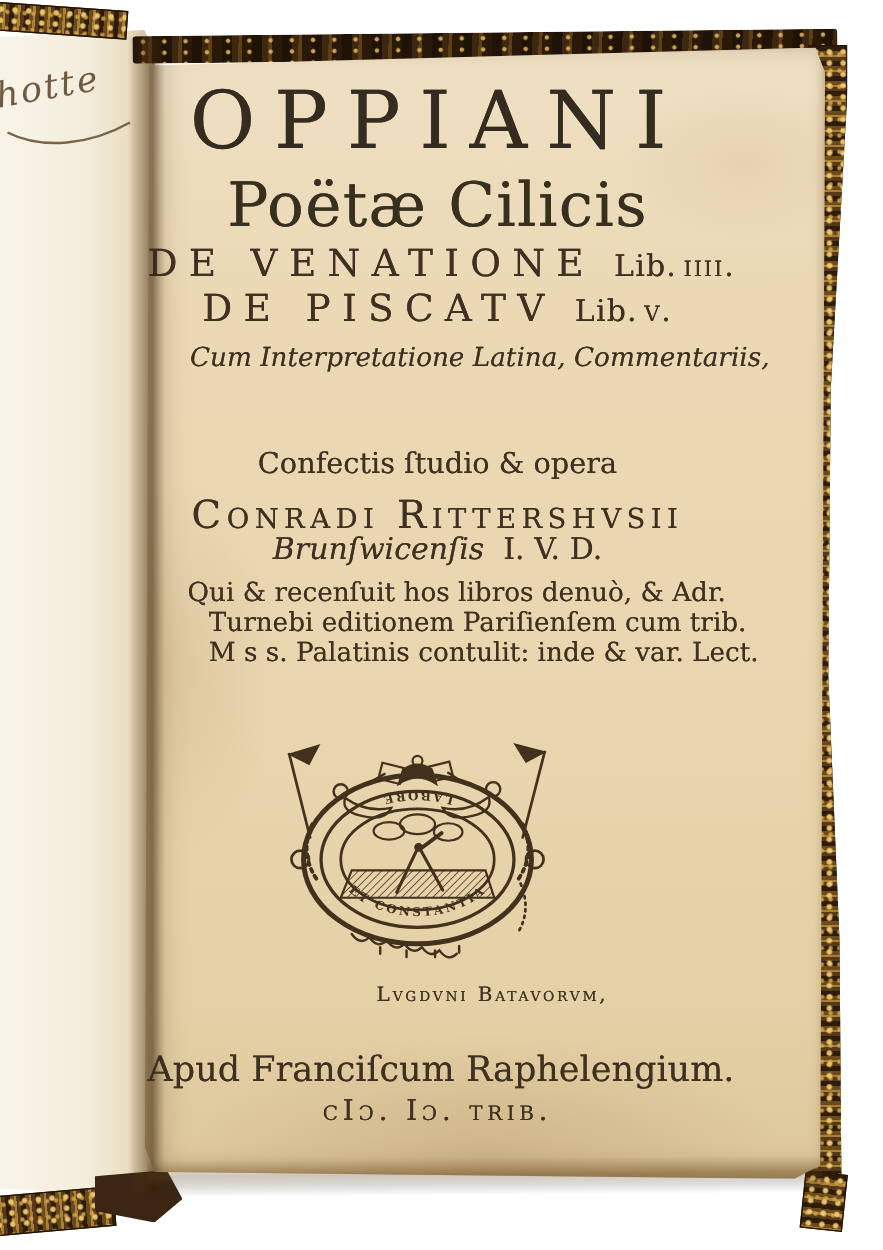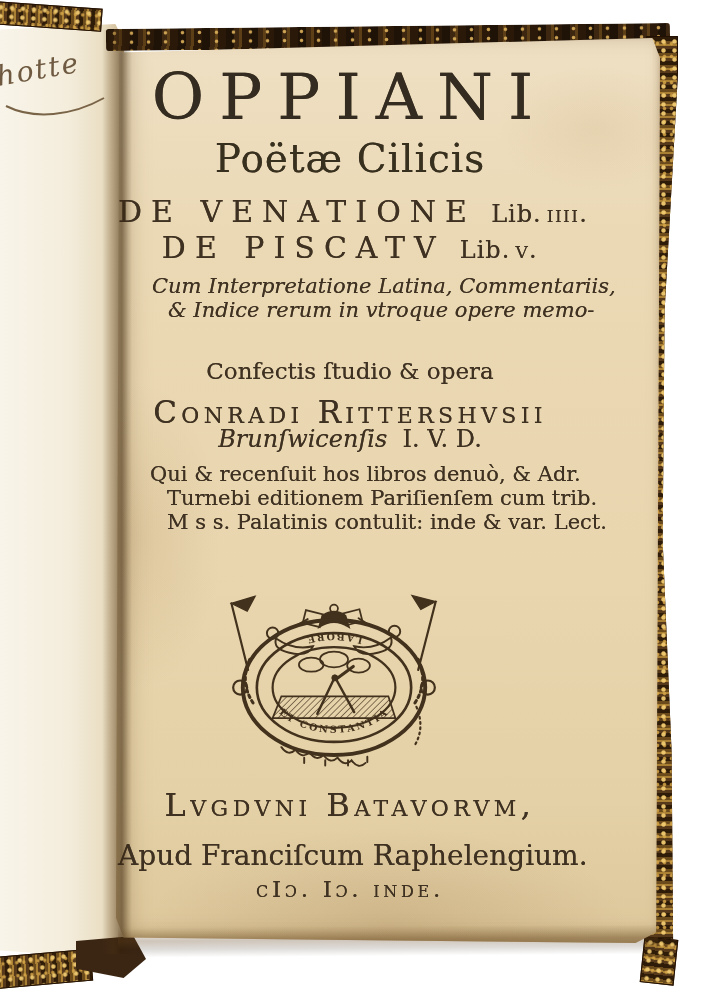--- a/index.html
+++ b/index.html
@@ -60,39 +60,39 @@
                inset 0 -14px 22px -12px rgba(110,75,30,0.55);}
   .page-bottom-shadow{position:absolute;left:118px;top:926px;width:540px;height:30px;z-index:3;
     transform:rotate(-0.4deg);
     background:linear-gradient(180deg,rgba(90,60,25,0) 0%,rgba(96,64,26,0.30) 45%,rgba(45,28,9,0.16) 72%,rgba(45,28,9,0) 100%);}
 
   
   .line{position:absolute;left:2px;width:464px;text-align:center;color:#3e3122;
         white-space:nowrap;text-shadow:0 0 0.5px rgba(45,34,16,0.75);}
   .left{left:34px;width:auto;text-align:left;}
   .author{top:22px;font-size:64px;letter-spacing:15px;font-weight:normal;color:#342c20;}
-  .epithet{top:98px;font-size:39px;letter-spacing:1px;color:#38301f;}
+  .epithet{top:98px;font-size:49px;letter-spacing:1px;color:#38301f;}
   .work1{top:156px;}
   .work2{top:192px;}
   .work-title{font-size:30px;letter-spacing:0.30em;}
   .work-lib{font-size:24px;letter-spacing:0.04em;}
   .work-num{font-size:24px;font-variant:small-caps;letter-spacing:0.06em;}
   .it{font-style:italic;}
   .note1{top:236px;left:36px;font-size:21px;}
   .note2{top:260px;left:52px;font-size:21px;}
   .note3{top:285px;left:49px;font-size:21px;}
   .editor-intro{top:320px;font-size:23px;}
   .editor-name{top:356px;font-size:31px;font-variant:small-caps;letter-spacing:0.14em;}
   .editor-title{top:387px;font-size:24px;}
   .para{font-size:21px;line-height:24px;}
   .p1{top:424px;}
   .p2{top:448px;left:51px;text-align:center;}
   .p3{top:472px;left:51px;}
   .p4{top:496px;left:51px;}
-  .imprint-place{top:748px;font-size:32px;font-variant:small-caps;letter-spacing:0.14em;}
+  .imprint-place{top:748px;font-size:16px;font-variant:small-caps;letter-spacing:0.14em;padding-left:44px;}
   .imprint-office{top:774px;font-size:27px;font-variant:small-caps;letter-spacing:0.15em;}
   .imprint-publisher{top:801px;font-size:28px;}
   .imprint-date{top:838px;font-size:23px;font-variant:small-caps;letter-spacing:0.16em;}
 
   .device{position:absolute;left:104px;top:540px;width:228px;height:198px;}
   .device text{font-family:"DejaVu Serif","Liberation Serif",serif;font-weight:bold;
                font-size:11px;letter-spacing:2.5px;fill:#42311c;}
 </style>
 </head>
 <body>
@@ -127,21 +127,20 @@
       <span class="work-num">iiii.</span>
     </div>
 
     <div class="line work2">
       <span class="work-title">DE PISCATV</span>&nbsp;&nbsp;
       <span class="work-lib">Lib.</span>
       <span class="work-num">v.</span>
     </div>
 
     <div class="line left it note1">Cum Interpretatione Latina, Commentariis,</div>
-    <div class="line left it note2">&amp; Indice rerum in vtroque opere memo-</div>
 
     <div class="line editor-intro">Confectis ſtudio &amp; opera</div>
 
     <div class="line editor-name">Conradi Rittershvsii</div>
 
     <div class="line editor-title">
       <span class="it">Brunſwicenſis</span>&nbsp;
       <span>I. V. D.</span>
     </div>
 
@@ -217,16 +216,16 @@
       <text>
         <textPath href="#arcTop" startOffset="50%" text-anchor="middle">LABORE</textPath>
       </text>
       <text>
         <textPath href="#arcBot" startOffset="50%" text-anchor="middle">ET CONSTANTIA</textPath>
       </text>
     </svg>
 
     <div class="line imprint-place">Lvgdvni Batavorvm,</div>
     <div class="line imprint-publisher">Apud Franciſcum Raphelengium.</div>
-    <div class="line imprint-date">cIɔ. Iɔ. inde.</div>
+    <div class="line imprint-date">cIɔ. Iɔ. trib.</div>
   </div>
 
 </div>
 
 </body></html>

